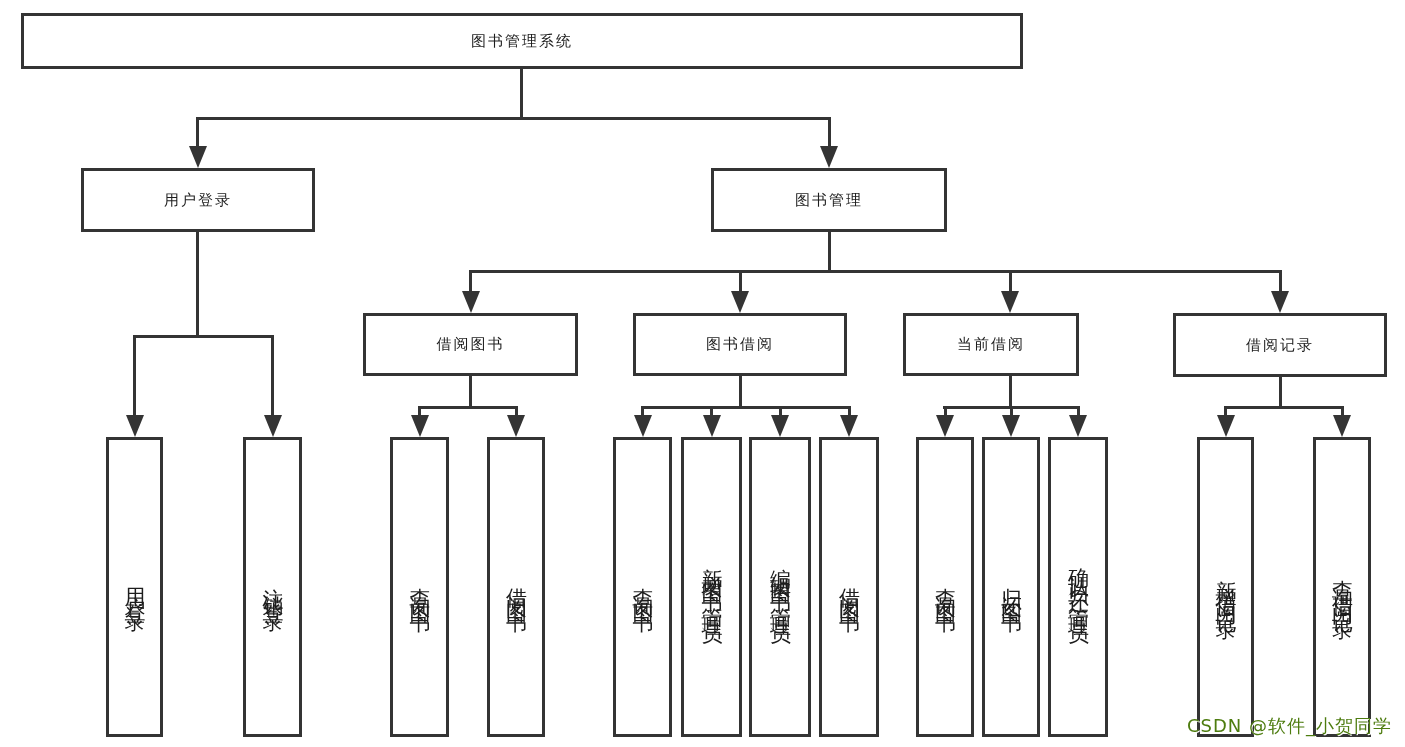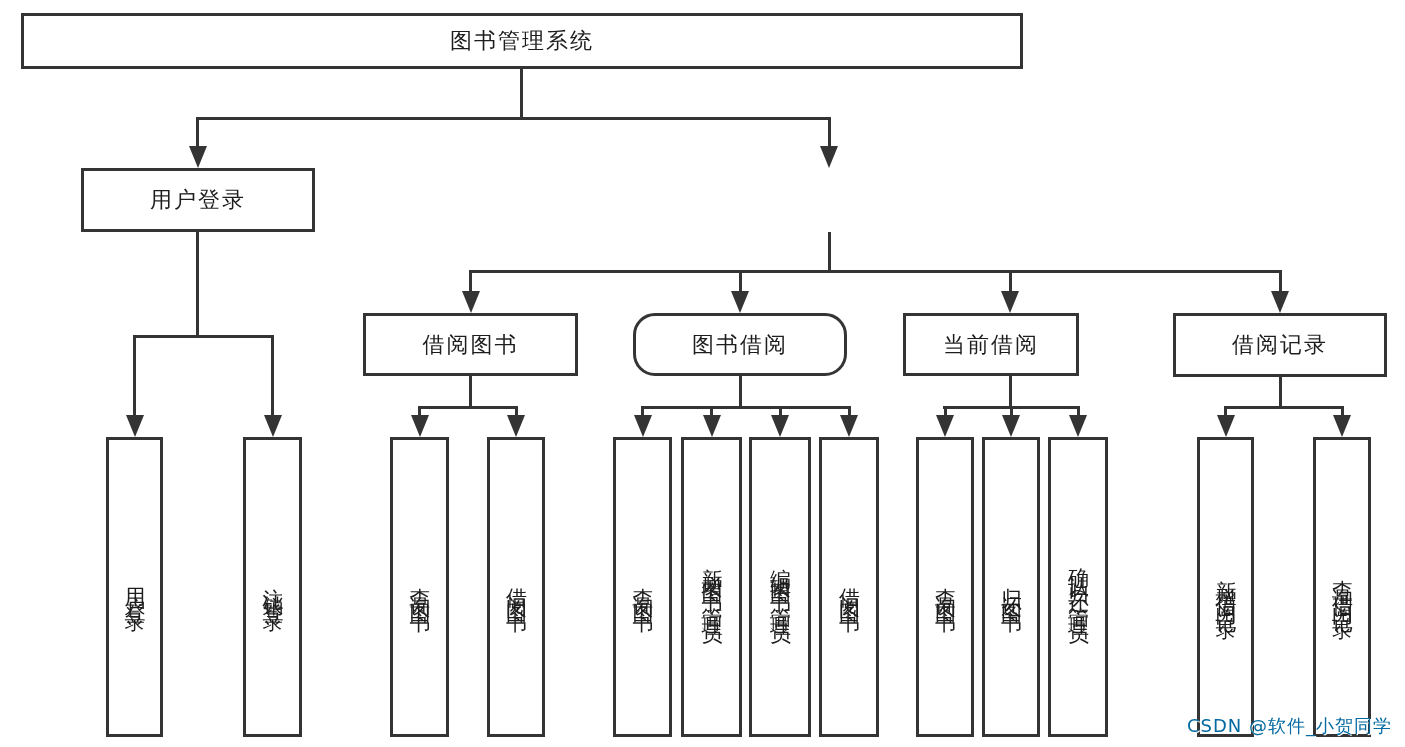--- a/index.html
+++ b/index.html
@@ -12,21 +12,21 @@
     overflow: hidden;
   }
   .box {
     position: absolute;
     box-sizing: border-box;
     border: 3px solid #343434;
     background: #ffffff;
     display: flex;
     align-items: center;
     justify-content: center;
-    font-size: 22px;
+    font-size: 15px;
     color: #1d1d1d;
     letter-spacing: 2px;
     white-space: nowrap;
   }
   .vbox {
     position: absolute;
     box-sizing: border-box;
     border: 3px solid #343434;
     background: #ffffff;
     display: flex;
@@ -49,21 +49,21 @@
     height: 0;
     border-left: 9px solid transparent;
     border-right: 9px solid transparent;
     border-top: 22px solid #343434;
   }
   .watermark {
     position: absolute;
     top: 714px;
     right: 13px;
     font-size: 18px;
-    color: #0369a1;
+    color: #4d7c0f;
     letter-spacing: 1px;
     text-shadow: 1px 1px 0 #ffffff;
     z-index: 5;
     white-space: nowrap;
   }
 </style>
 </head>
 <body>
 
 <div id="stage">
@@ -72,41 +72,42 @@
 
   <div class="vline" style="left:520px; top:69px; width:3px; height:51px;"></div>
   <div class="hline" style="left:197px; top:117px; width:634px; height:3px;"></div>
 
   <div class="vline" style="left:196px; top:117px; width:3px; height:33px;"></div>
   <div class="arrow" style="left:189px; top:146px;"></div>
   <div class="vline" style="left:828px; top:117px; width:3px; height:33px;"></div>
   <div class="arrow" style="left:820px; top:146px;"></div>
 
   <div class="box" style="left:81px; top:168px; width:234px; height:64px;">用户登录</div>
+  <div class="box" style="left:711px; top:168px; width:236px; height:64px;">图书管理</div>
 
   <div class="vline" style="left:196px; top:232px; width:3px; height:103px;"></div>
   <div class="hline" style="left:133px; top:335px; width:141px; height:3px;"></div>
   <div class="vline" style="left:133px; top:335px; width:3px; height:84px;"></div>
   <div class="arrow" style="left:126px; top:415px;"></div>
   <div class="vline" style="left:271px; top:335px; width:3px; height:84px;"></div>
   <div class="arrow" style="left:264px; top:415px;"></div>
 
   <div class="vline" style="left:828px; top:232px; width:3px; height:41px;"></div>
   <div class="hline" style="left:469px; top:270px; width:813px; height:3px;"></div>
   <div class="vline" style="left:469px; top:270px; width:3px; height:25px;"></div>
   <div class="arrow" style="left:462px; top:291px;"></div>
   <div class="vline" style="left:739px; top:270px; width:3px; height:25px;"></div>
   <div class="arrow" style="left:731px; top:291px;"></div>
   <div class="vline" style="left:1009px; top:270px; width:3px; height:25px;"></div>
   <div class="arrow" style="left:1001px; top:291px;"></div>
   <div class="vline" style="left:1279px; top:270px; width:3px; height:25px;"></div>
   <div class="arrow" style="left:1271px; top:291px;"></div>
 
   <div class="box" style="left:363px; top:313px; width:215px; height:63px;">借阅图书</div>
-  <div class="box" style="left:633px; top:313px; width:214px; height:63px;border-radius:22px;">图书借阅</div>
+  <div class="box" style="left:633px; top:313px; width:214px; height:63px;">图书借阅</div>
   <div class="box" style="left:903px; top:313px; width:176px; height:63px;">当前借阅</div>
   <div class="box" style="left:1173px; top:313px; width:214px; height:64px;">借阅记录</div>
 
   <div class="vline" style="left:469px; top:376px; width:3px; height:33px;"></div>
   <div class="hline" style="left:418px; top:406px; width:100px; height:3px;"></div>
   <div class="vline" style="left:418px; top:406px; width:3px; height:13px;"></div>
   <div class="arrow" style="left:411px; top:415px;"></div>
   <div class="vline" style="left:515px; top:406px; width:3px; height:13px;"></div>
   <div class="arrow" style="left:507px; top:415px;"></div>
 

